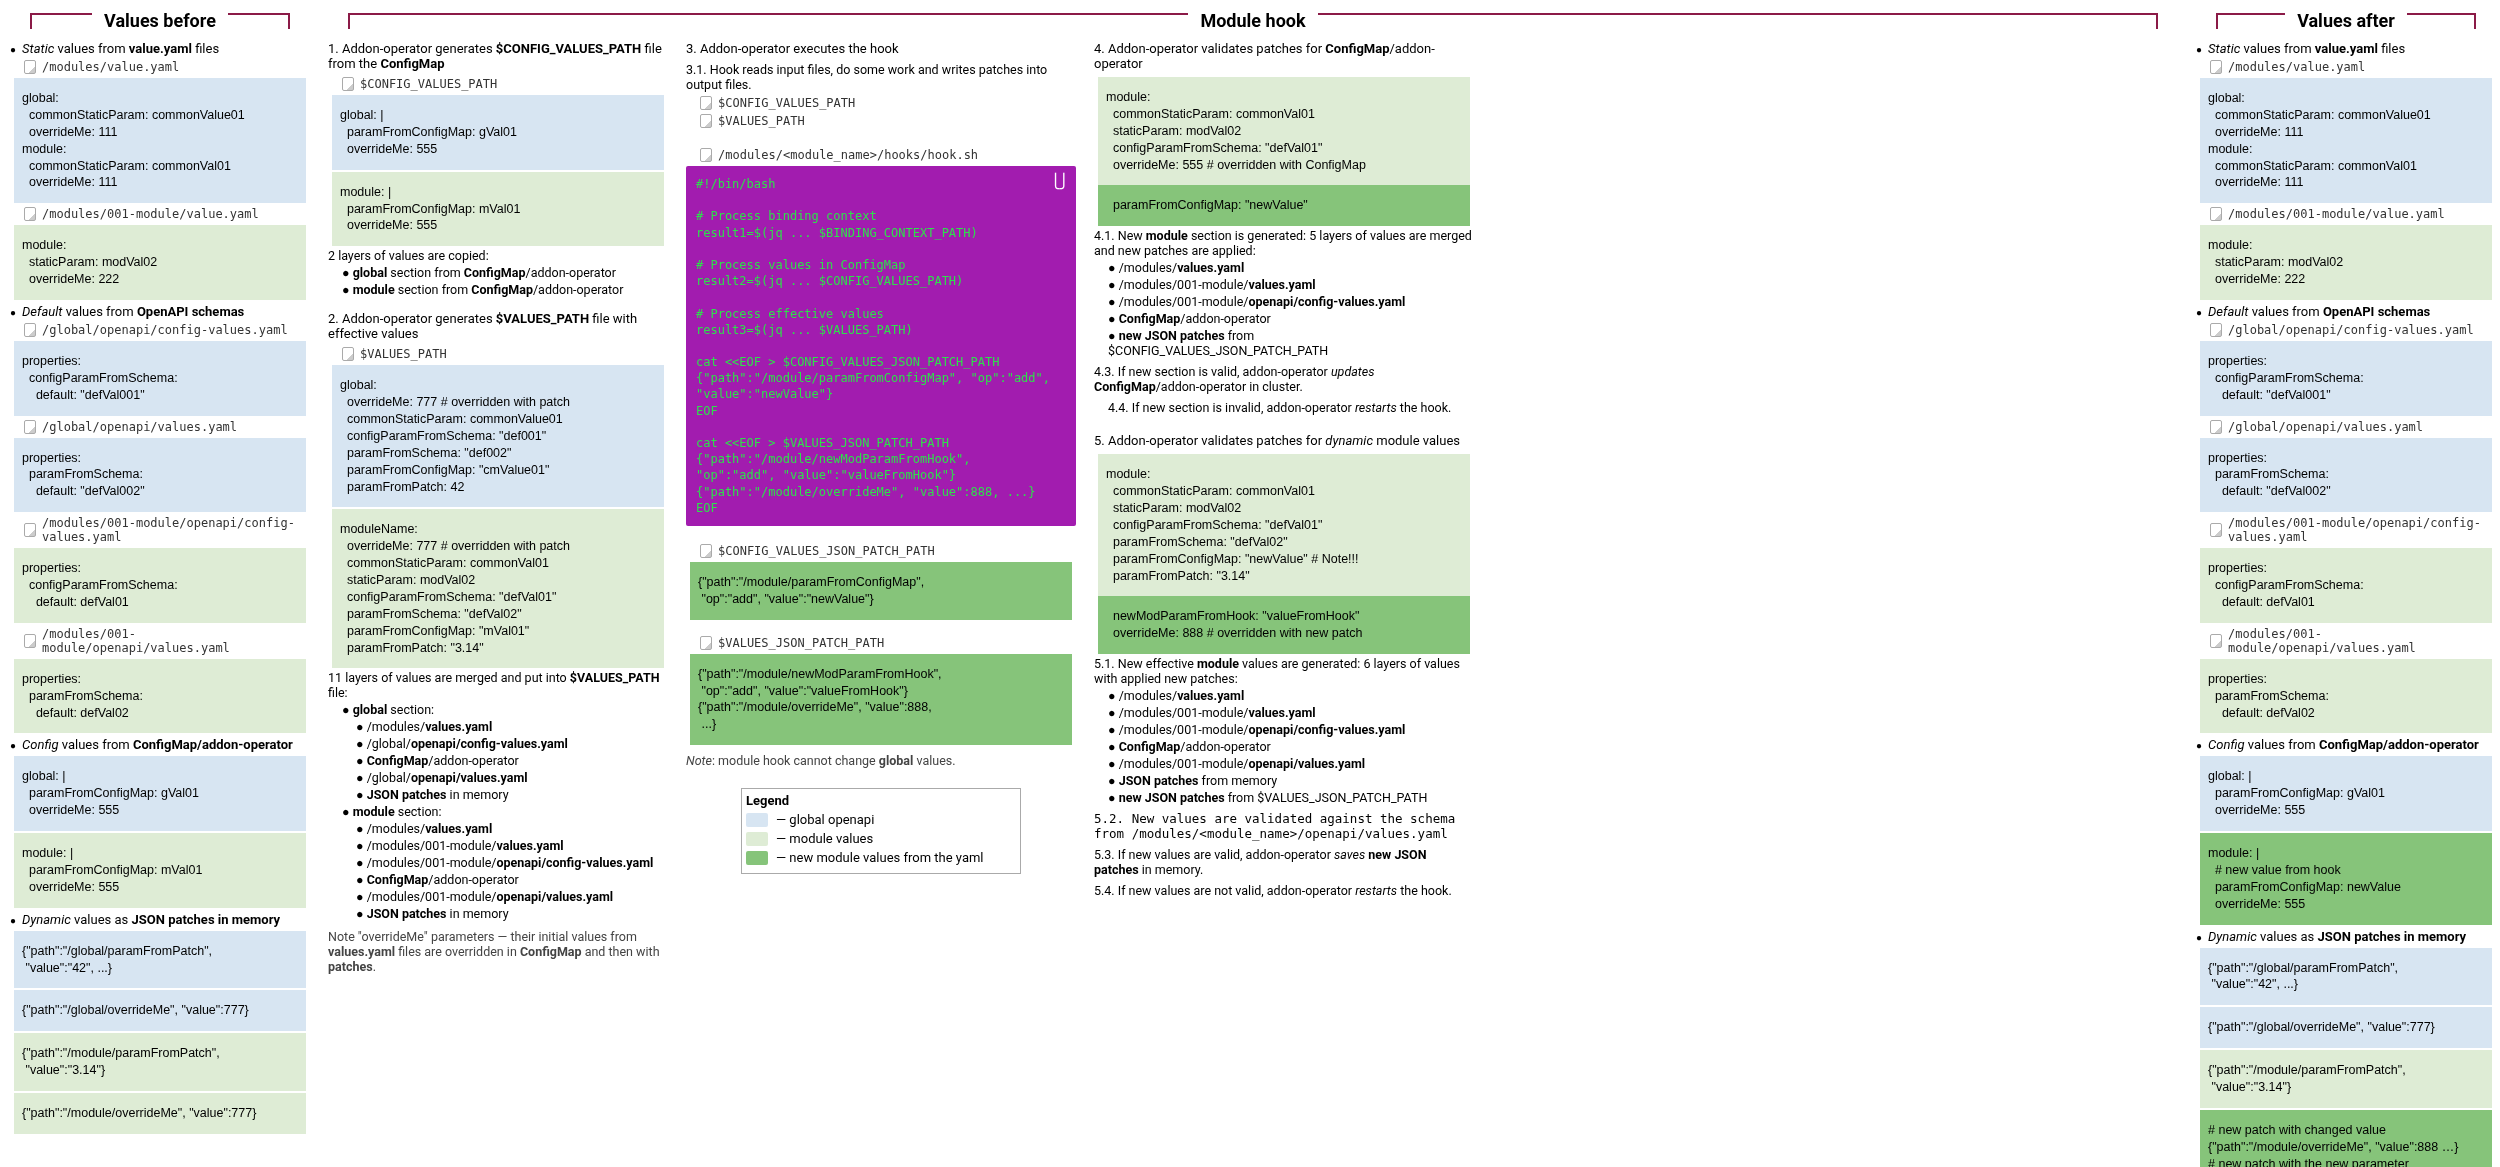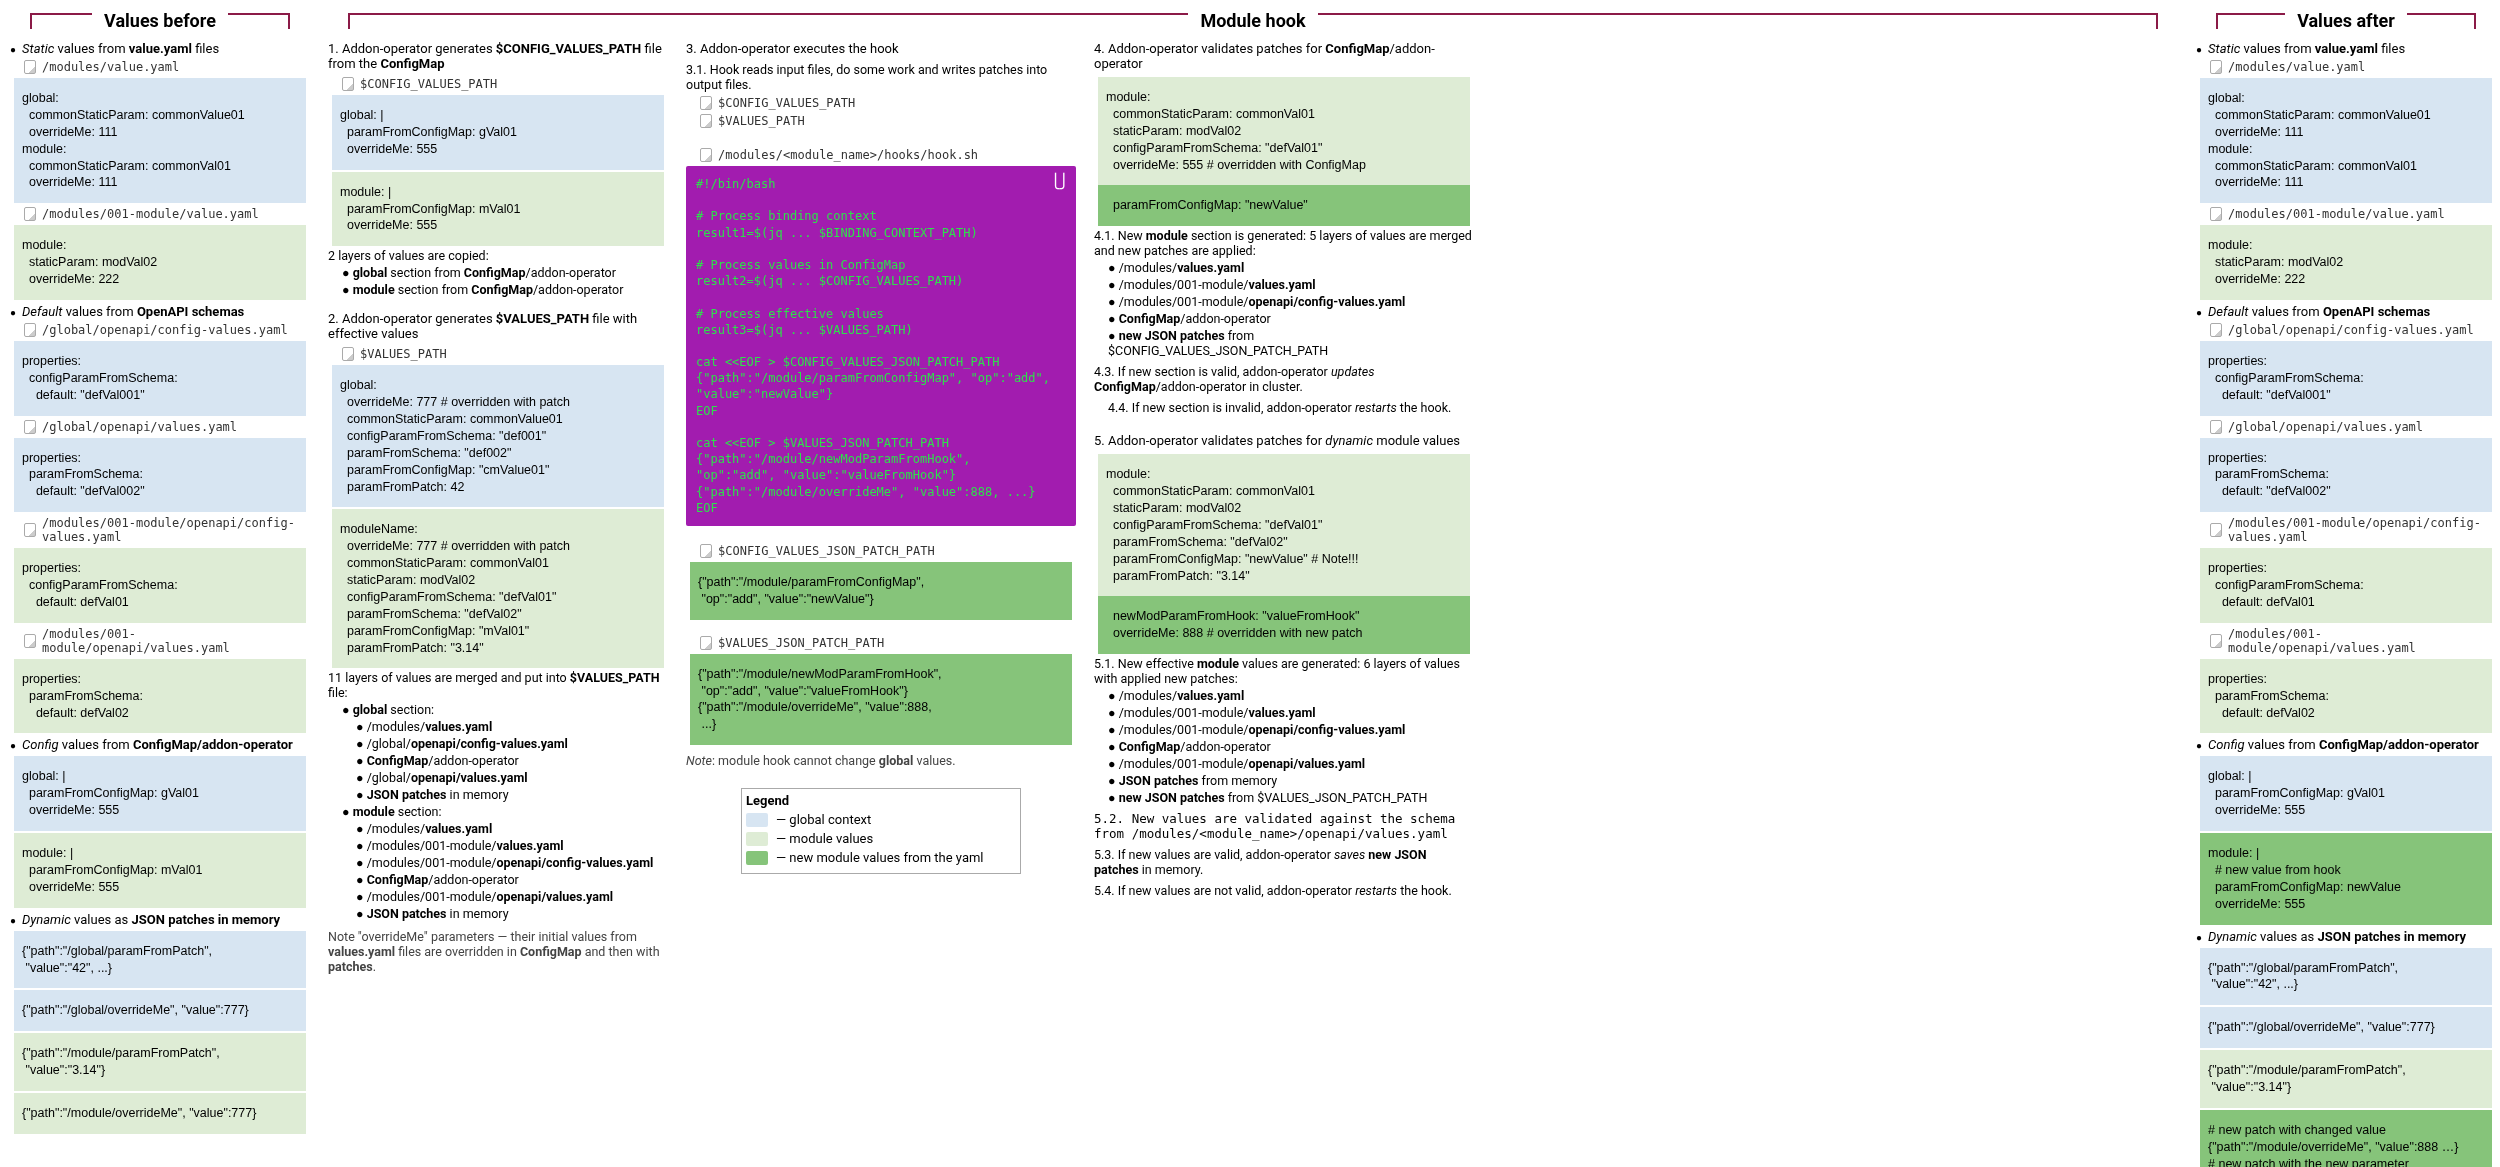--- a/index.html
+++ b/index.html
@@ -302,21 +302,21 @@
  "op":"add", "value":"valueFromHook"}
 {"path":"/module/overrideMe", "value":888,
  ...}</div>
 
         <div class="note"><i>Note</i>: module hook cannot change <b>global</b> values.</div>
 
         <div class="legend">
           <div class="legend-title">Legend</div>
           <div class="legend-row">
               <span class="sw bg-global"></span>
-              <span>— global context</span>
+              <span>— global openapi</span>
             </div>
           <div class="legend-row">
               <span class="sw bg-module"></span>
               <span>— module values</span>
             </div>
           <div class="legend-row">
               <span class="sw bg-new"></span>
               <span>— new module values from the yaml</span>
             </div>
         </div>

